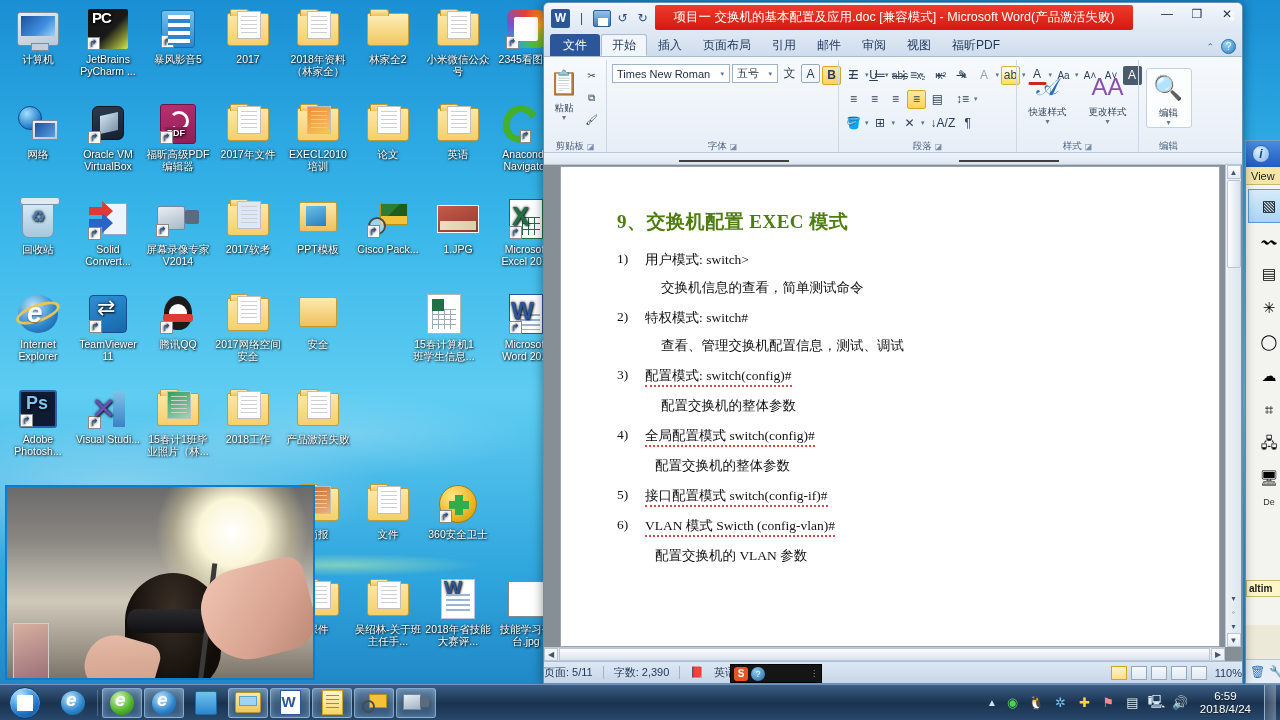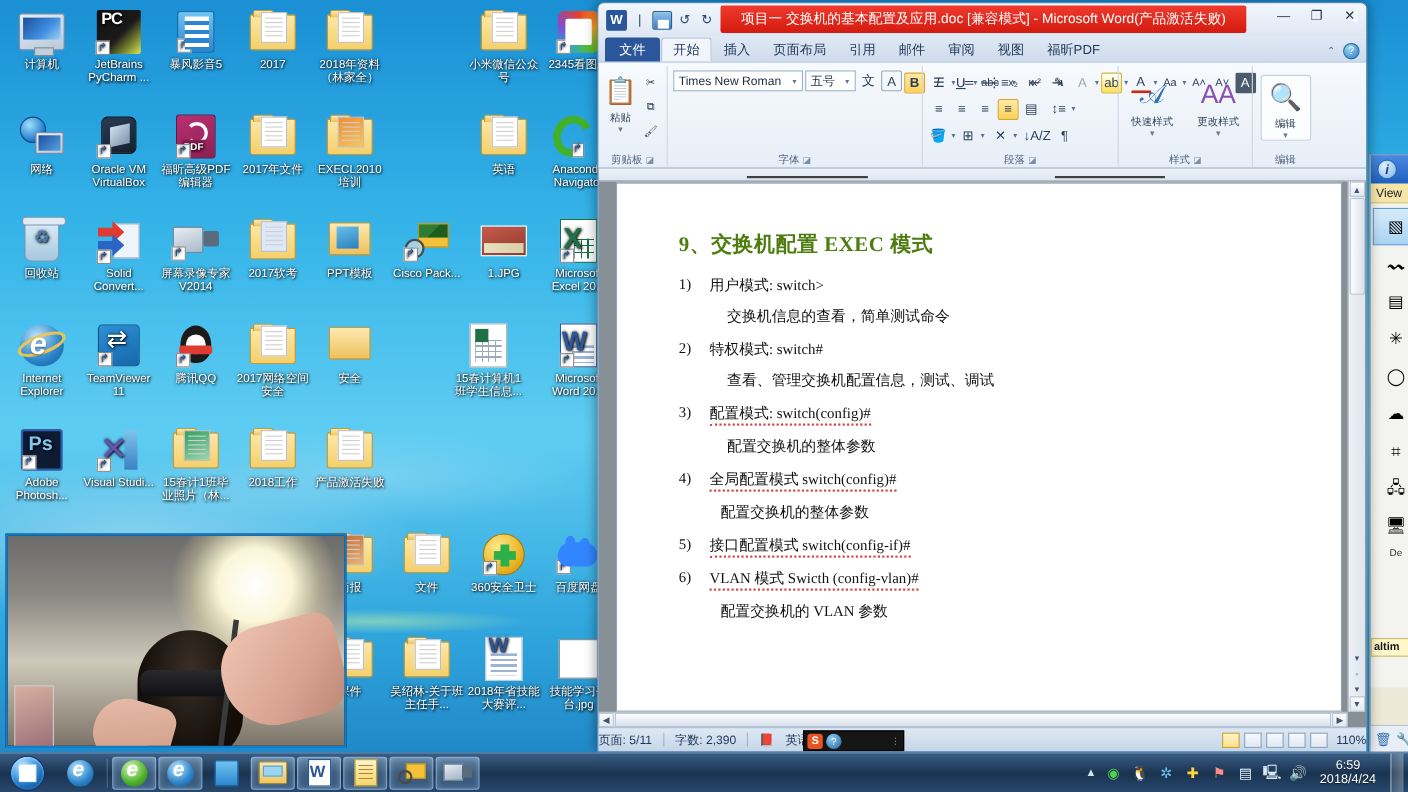--- a/index.html
+++ b/index.html
@@ -483,20 +483,26 @@
         <span class="label">2017</span>
       </div>
     <div class="dicon" style="left:284px;top:8px">
         <span class="glyph">
           <span class="folder">
             <span class="paper"></span>
           </span>
         </span>
         <span class="label">2018年资料（林家全）</span>
       </div>
+    <div class="dicon" style="left:354px;top:8px">
+        <span class="glyph">
+          <span class="folder open"></span>
+        </span>
+        <span class="label">林家全2</span>
+      </div>
     <div class="dicon" style="left:424px;top:8px">
         <span class="glyph">
           <span class="folder">
             <span class="paper"></span>
           </span>
         </span>
         <span class="label">小米微信公众号</span>
       </div>
     <div class="dicon" style="left:492px;top:8px">
         <span class="glyph">
@@ -543,20 +549,28 @@
         </span>
         <span class="label">2017年文件</span>
       </div>
     <div class="dicon" style="left:284px;top:103px">
         <span class="glyph">
           <span class="folder">
             <span class="paper" style="background:linear-gradient(150deg,#f08c3a,#f5c65a)"></span>
           </span>
         </span>
         <span class="label">EXECL2010培训</span>
+      </div>
+    <div class="dicon" style="left:354px;top:103px">
+        <span class="glyph">
+          <span class="folder">
+            <span class="paper"></span>
+          </span>
+        </span>
+        <span class="label">论文</span>
       </div>
     <div class="dicon" style="left:424px;top:103px">
         <span class="glyph">
           <span class="folder">
             <span class="paper"></span>
           </span>
         </span>
         <span class="label">英语</span>
       </div>
     <div class="dicon" style="left:492px;top:103px">
@@ -755,28 +769,20 @@
         </span>
         <span class="label">文件</span>
       </div>
     <div class="dicon" style="left:424px;top:483px">
         <span class="glyph">
           <span class="ico-360">
             <span class="shortcut-arrow"></span>
           </span>
         </span>
         <span class="label">360安全卫士</span>
-      </div>
-    <div class="dicon" style="left:492px;top:483px">
-        <span class="glyph">
-          <span class="ico-baidu">
-            <span class="shortcut-arrow"></span>
-          </span>
-        </span>
-        <span class="label">百度网盘</span>
       </div>
 
     <div class="dicon" style="left:284px;top:578px">
         <span class="glyph">
           <span class="folder">
             <span class="paper"></span>
           </span>
         </span>
         <span class="label">课件</span>
       </div>

